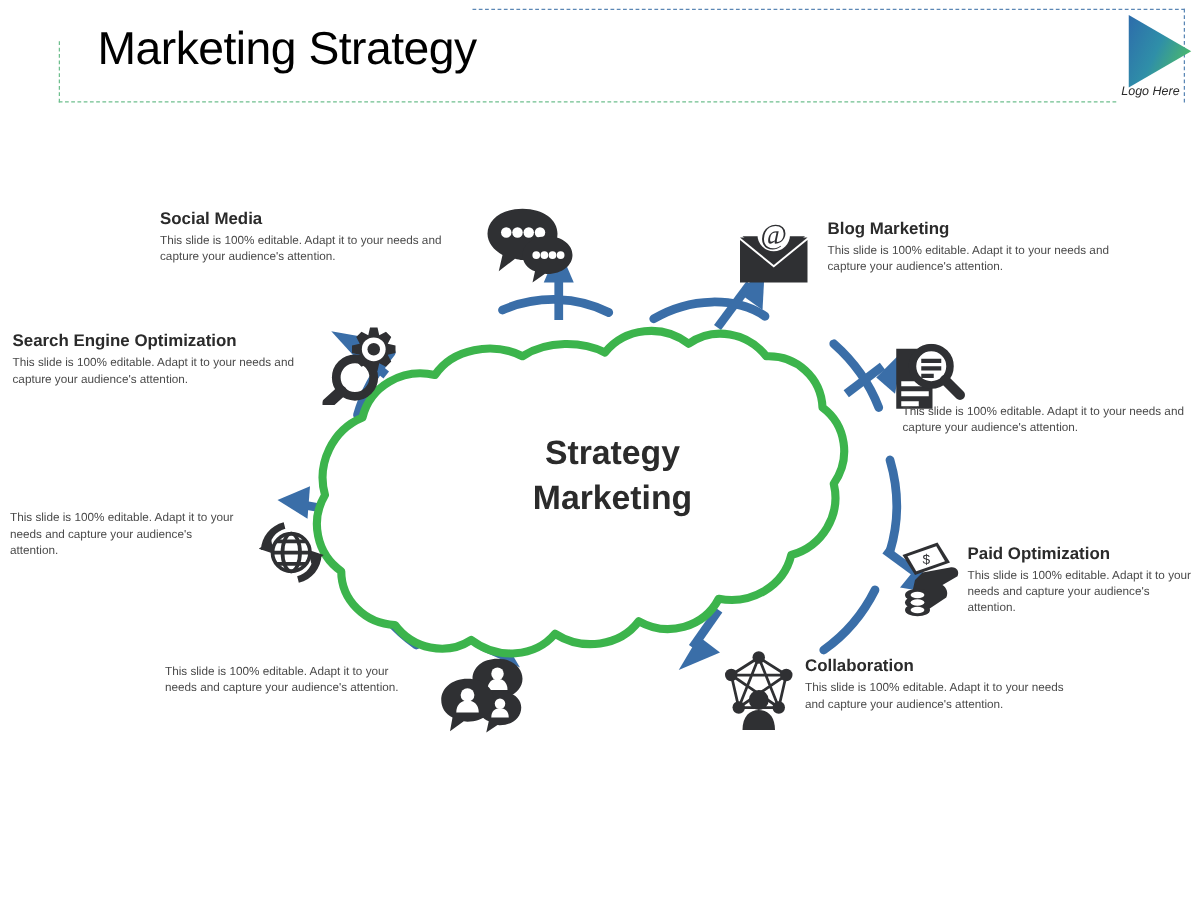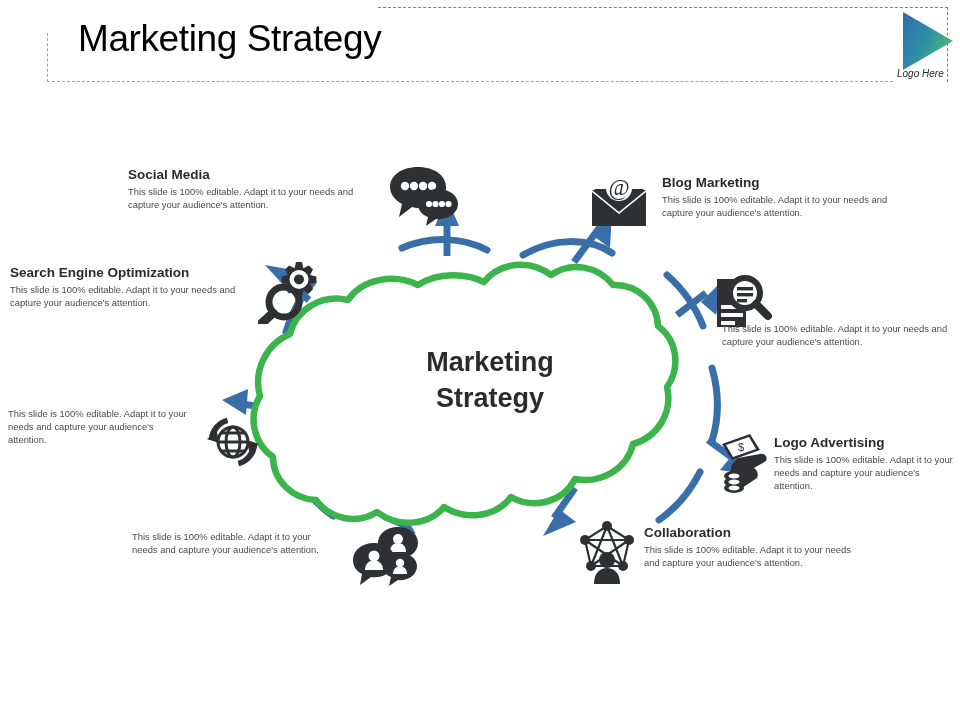--- a/index.html
+++ b/index.html
@@ -219,22 +219,22 @@
              C 601,374 627,359 633,334
              C 658,327 673,302 667,277
              C 681,257 677,230 658,216
              C 657,192 637,174 613,175
              C 598,156 571,151 551,165
              C 530,149 500,152 484,172
              C 466,163 438,162 418,175 Z" fill="#ffffff" stroke="#3cb44c" stroke-width="6.5" stroke-linejoin="round"></path>
   </svg>
 
   <div id="center-text">
+    <span class="txt">Strategy</span>
     <span class="txt">Marketing</span>
-    <span class="txt">Strategy</span>
   </div>
 
   <div class="icon" id="i-social">
     <svg width="72" height="62" viewBox="0 0 72 62">
       <g fill="#2f3033">
         <path d="M30,2 C13,2 2,11 2,22 C2,29 7,35 14,39 L11,52 L24,42 C26,42.5 28,43 30,43
                  C47,43 58,34 58,22 C58,11 47,2 30,2 Z"></path>
         <circle cx="17" cy="21" r="4.2" fill="#ffffff"></circle>
         <circle cx="26" cy="21" r="4.2" fill="#ffffff"></circle>
         <circle cx="35" cy="21" r="4.2" fill="#ffffff"></circle>
@@ -390,21 +390,21 @@
 
   <div class="node right" id="n-analytics">
     <p class="body">This slide is 100% editable. Adapt it to your needs and capture your audience's attention.</p>
   </div>
 
   <div class="node left" id="n-website">
     <p class="body">This slide is 100% editable. Adapt it to your needs and capture your audience's attention.</p>
   </div>
 
   <div class="node right" id="n-paid">
-    <p class="title">Logo Advertising</p>
+    <p class="title">Paid Optimization</p>
     <p class="body">This slide is 100% editable. Adapt it to your needs and capture your audience's attention.</p>
   </div>
 
   <div class="node left" id="n-blog">
     <p class="body">This slide is 100% editable. Adapt it to your needs and capture your audience's attention.</p>
   </div>
 
   <div class="node right" id="n-collab">
     <p class="title">Collaboration</p>
     <p class="body">This slide is 100% editable. Adapt it to your needs and capture your audience's attention.</p>

